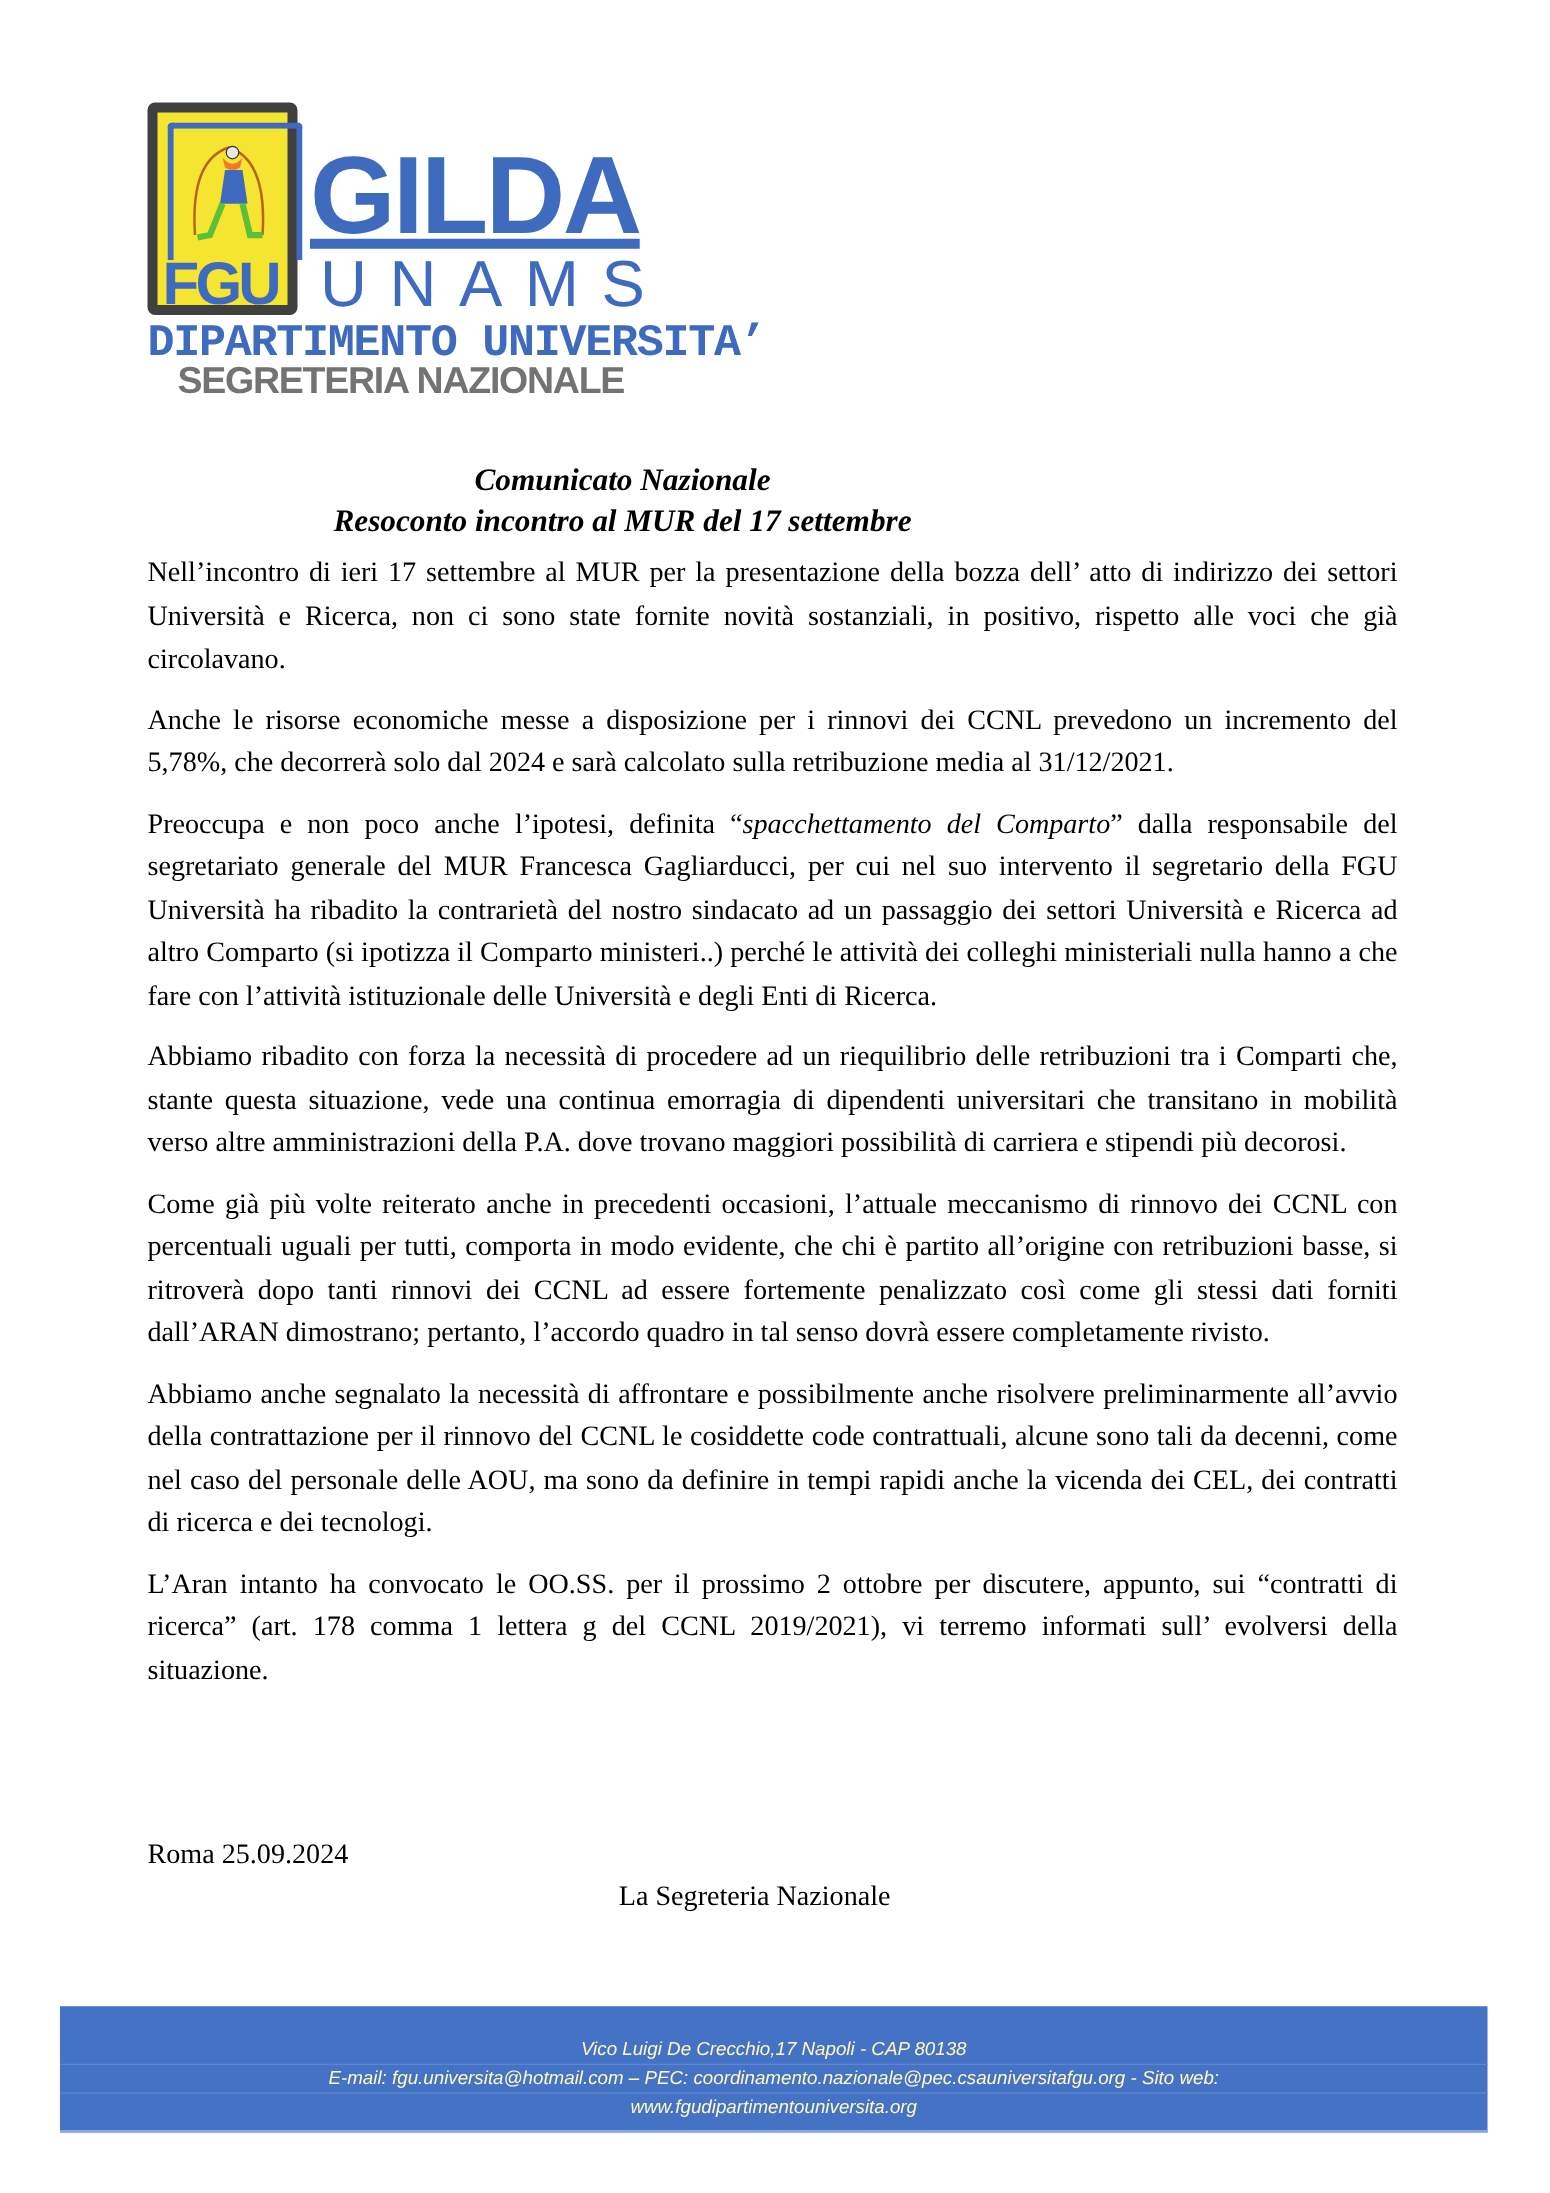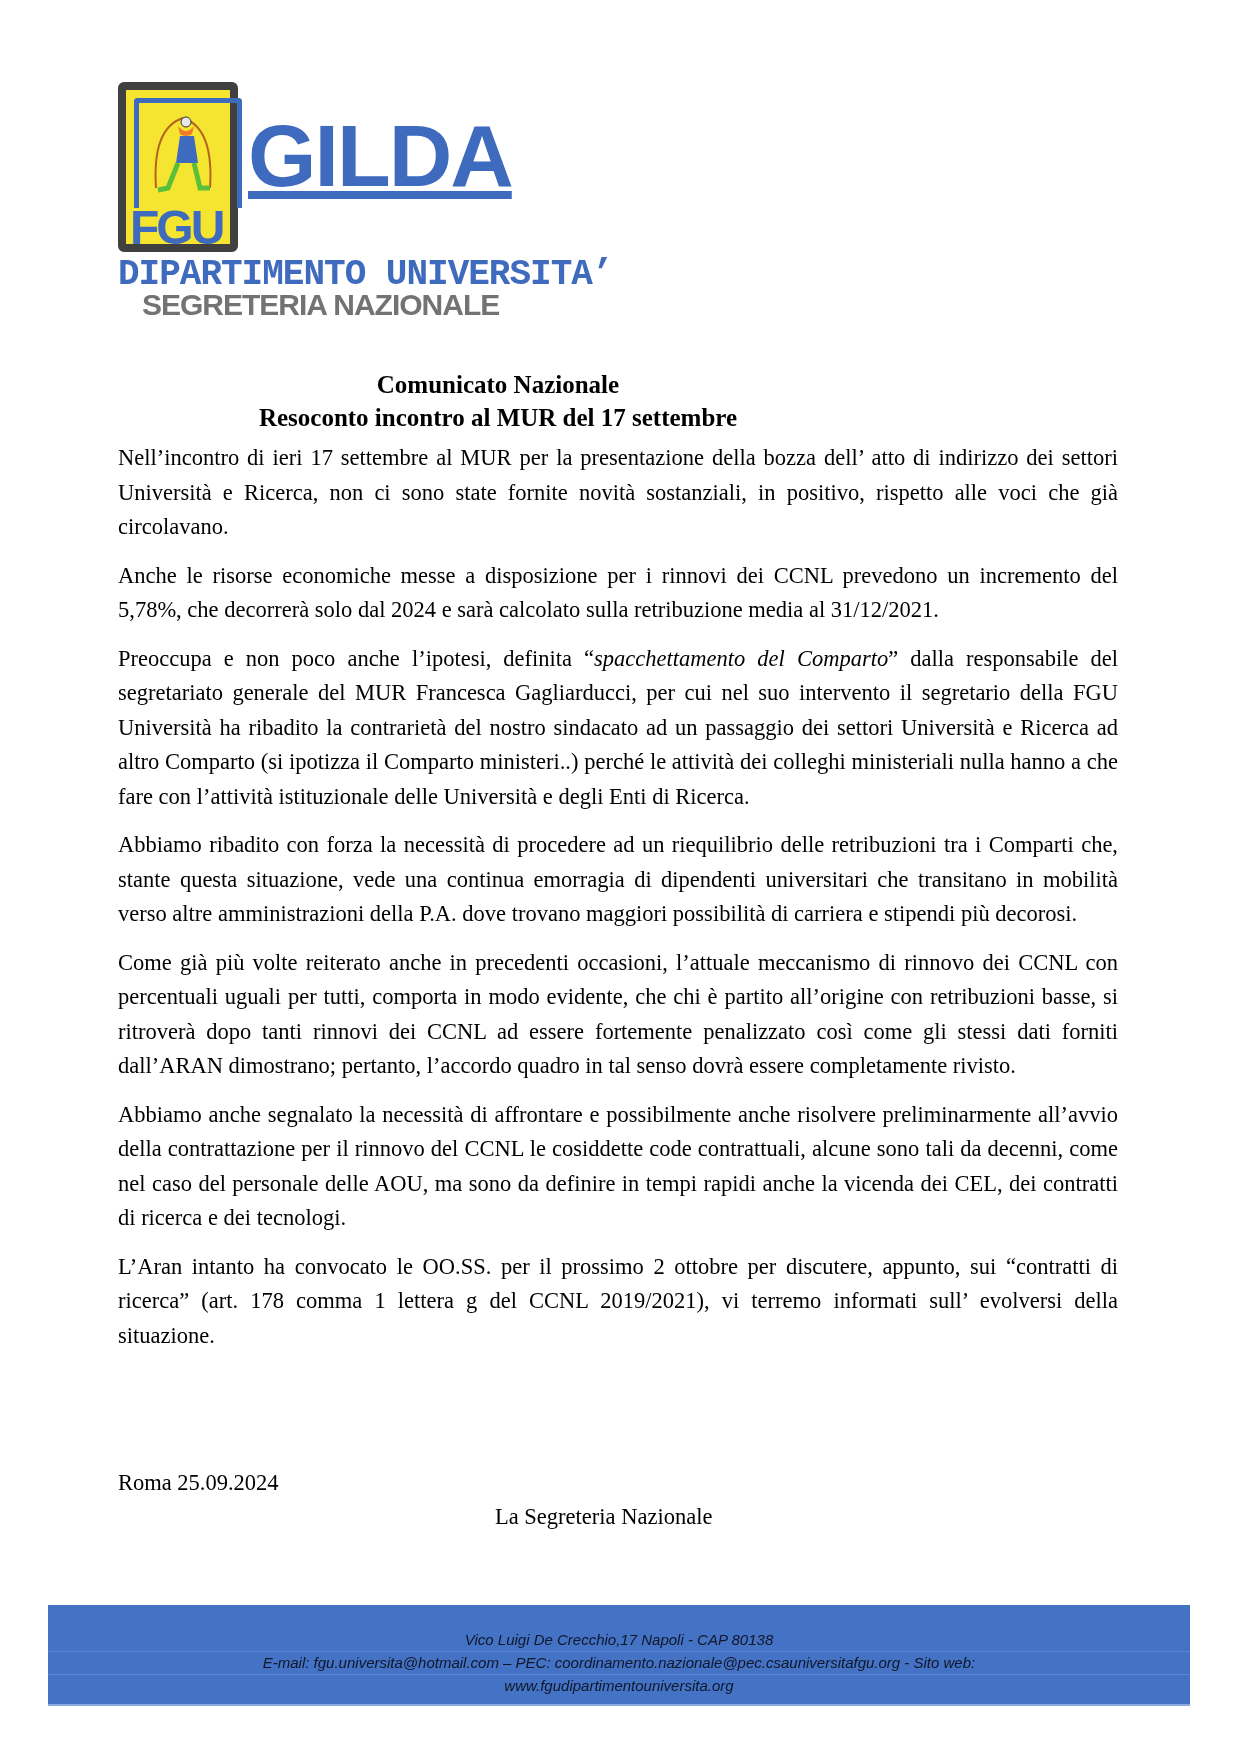--- a/index.html
+++ b/index.html
@@ -8,32 +8,32 @@
   .logo { position: absolute; left: 118px; top: 82px; width: 380px; height: 240px; }
   .logo-box { position: absolute; left: 0; top: 0; width: 120px; height: 170px; background: #f5e430; border: 8px solid #404040; border-radius: 6px; box-sizing: border-box; }
   .logo-inner { position: absolute; left: 8px; top: 8px; width: 98px; height: 105px; border: 5px solid #3f6bbf; border-bottom: none; border-radius: 4px 4px 0 0; }
   .jester { position: absolute; left: 22px; top: 18px; width: 70px; height: 90px; }
   .fgu-text { position: absolute; left: 4px; top: 110px; font-family: "Liberation Sans", sans-serif; font-weight: bold; font-size: 48px; color: #3f6bbf; letter-spacing: -3px; line-height: 56px; }
   .gilda-text { position: absolute; left: 130px; top: 30px; font-family: "Liberation Sans", sans-serif; font-weight: bold; font-size: 88px; line-height: 88px; color: #3f6bbf; letter-spacing: -2px; text-decoration: underline; }
   .unams-text { position: absolute; left: 138px; top: 118px; font-family: "Liberation Sans", sans-serif; font-size: 52px; line-height: 56px; color: #3f6bbf; letter-spacing: 18px; }
   .dept-text { position: absolute; left: 0; top: 178px; font-family: Liberation Mono, monospace; font-weight: bold; font-size: 36px; line-height: 30px; color: #3f6bbf; letter-spacing: -1px; white-space: nowrap; }
   .seg-text { position: absolute; left: 24px; top: 208px; font-family: "Liberation Sans", sans-serif; font-weight: bold; font-size: 30px; line-height: 30px; color: #737373; letter-spacing: -1px; white-space: nowrap; }
 
-  .title { position: absolute; left: 0; width: 996px; text-align: center; font-weight: bold; font-size: 25px; line-height: 30px; }
+  .title { position: absolute; left: 0; width: 996px; text-align: center; font-weight: bold; font-size: 25px; line-height: 30px; font-style: italic; }
   .title1 { top: 370px; }
   .title2 { top: 403px; }
 
   .content { position: absolute; left: 118px; top: 441px; width: 1000px; font-size: 22.5px; line-height: 34.5px; text-align: justify; }
   .content p { margin: 0 0 14px 0; }
   .content p.last { margin-bottom: 0; }
 
   .date { position: absolute; left: 118px; top: 1468px; font-size: 22.5px; line-height: 30px; }
   .signature { position: absolute; left: 495px; top: 1502px; font-size: 22.5px; line-height: 30px; }
 
-  .footer { position: absolute; left: 48px; top: 1605px; width: 1142px; height: 101px; background: #4472c4; border-bottom: 2px solid #8aa9de; box-sizing: border-box; font-family: "Liberation Sans", sans-serif; font-style: italic; color: #0f172a; font-size: 15px; text-align: center; }
+  .footer { position: absolute; left: 48px; top: 1605px; width: 1142px; height: 101px; background: #4472c4; border-bottom: 2px solid #8aa9de; box-sizing: border-box; font-family: "Liberation Sans", sans-serif; font-style: italic; color: #fef9c3; font-size: 15px; text-align: center; }
   .footer .line { position: absolute; left: 0; width: 100%; line-height: 22px; }
   .footer .l1 { top: 24px; }
   .footer .l2 { top: 47px; }
   .footer .l3 { top: 70px; }
   .footer .sep { position: absolute; left: 0; width: 100%; height: 1px; background: #5d86cf; }
 </style>
 </head>
 <body>
 
 <div class="logo">
@@ -42,20 +42,21 @@
     <svg class="jester" viewBox="0 0 70 90">
       <path d="M8 80 Q4 20 35 10 Q66 20 62 80" fill="none" stroke="#b5651d" stroke-width="2"></path>
       <circle cx="38" cy="14" r="5" fill="#e8e8e8" stroke="#333" stroke-width="1"></circle>
       <path d="M30 18 Q38 28 46 18 L44 26 Q38 30 32 26 Z" fill="#f07a2a"></path>
       <path d="M32 28 L46 28 L50 55 L28 55 Z" fill="#3f6bbf"></path>
       <path d="M30 55 L20 80 L10 82 M46 55 L52 80 L62 80" fill="none" stroke="#5cbf3a" stroke-width="5"></path>
     </svg>
     <div class="fgu-text">FGU</div>
   </div>
   <div class="gilda-text">GILDA</div>
+  <div class="unams-text">UNAMS</div>
   <div class="dept-text">DIPARTIMENTO UNIVERSITA’</div>
   <div class="seg-text">SEGRETERIA NAZIONALE</div>
 </div>
 
 <div class="title title1">Comunicato Nazionale</div>
 <div class="title title2">Resoconto incontro al MUR del 17 settembre</div>
 
 <div class="content">
   <p>Nell’incontro di ieri 17 settembre al MUR per la presentazione della bozza dell’ atto di indirizzo dei settori Università e Ricerca, non ci sono  state fornite novità sostanziali, in positivo,  rispetto alle voci che già circolavano.</p>
   <p>Anche le risorse economiche messe a disposizione per i rinnovi dei CCNL prevedono un incremento del 5,78%, che decorrerà solo dal 2024 e sarà calcolato sulla retribuzione media al 31/12/2021.</p>

